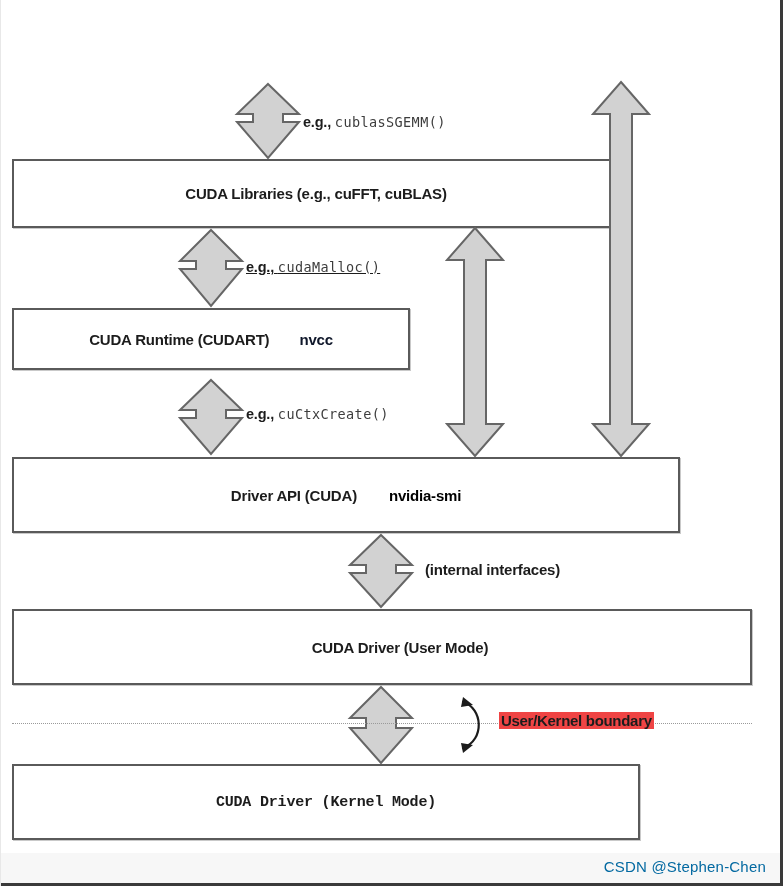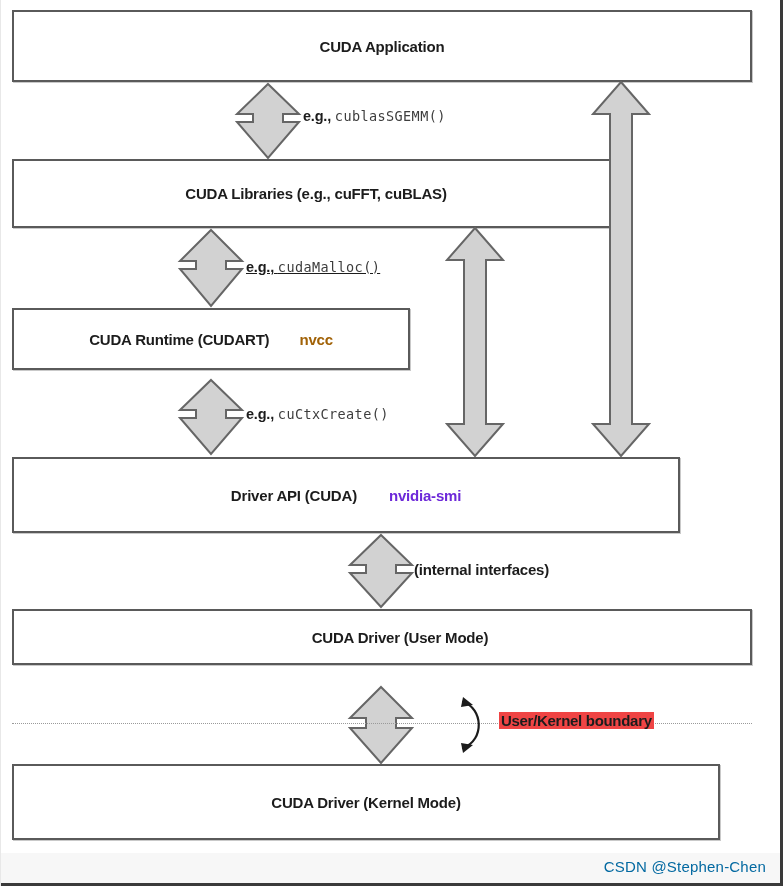--- a/index.html
+++ b/index.html
@@ -115,93 +115,90 @@
     color: #0369a1;
     white-space: nowrap;
     letter-spacing: 0.2px;
   }
 </style>
 </head>
 <body>
 
 <div id="canvas">
 
-  <div class="layer-box" style="left:11px; top:10px; width:740px; height:72px;">
-    <span class="layer-label">CUDA Application</span>
-  </div>
 
   <svg class="arrow" style="left:232px; top:82px;" width="70" height="78" viewBox="0 0 70 78">
     <polygon points="35,2 66,32 50,32 50,40 66,40 35,76 4,40 20,40 20,32 4,32" fill="#D2D2D2" stroke="#666666" stroke-width="2" stroke-linejoin="miter"></polygon>
   </svg>
-  <div class="caption" style="left:302px; top:108px;text-align:center;">
+  <div class="caption" style="left:302px; top:114px;text-align:center;">
     <span class="eg">e.g.,</span>
     <span class="mono">cublasSGEMM()</span>
   </div>
 
   <div class="layer-box" style="left:11px; top:159px; width:608px; height:69px;">
     <span class="layer-label">CUDA Libraries (e.g., cuFFT, cuBLAS)</span>
   </div>
 
   <svg class="arrow" style="left:175px; top:228px;" width="70" height="80" viewBox="0 0 70 80">
     <polygon points="35,2 66,33 50,33 50,41 66,41 35,78 4,41 20,41 20,33 4,33" fill="#D2D2D2" stroke="#666666" stroke-width="2" stroke-linejoin="miter"></polygon>
   </svg>
   <div class="caption" style="left:245px; top:259px;text-decoration:underline;">
     <span class="eg">e.g.,</span>
     <span class="mono">cudaMalloc()</span>
   </div>
 
   <div class="layer-box" style="left:11px; top:308px; width:398px; height:62px;">
     <span class="layer-label">CUDA Runtime (CUDART)</span>
-    <span class="tool-tag" style="color:#a16207; margin-left:30px;">nvcc</span>
+    <span class="tool-tag" style="color:#0f172a; margin-left:30px;">nvcc</span>
   </div>
 
   <svg class="arrow" style="left:175px; top:378px;" width="70" height="78" viewBox="0 0 70 78">
     <polygon points="35,2 66,32 50,32 50,40 66,40 35,76 4,40 20,40 20,32 4,32" fill="#D2D2D2" stroke="#666666" stroke-width="2" stroke-linejoin="miter"></polygon>
   </svg>
   <div class="caption" style="left:245px; top:406px;">
     <span class="eg">e.g.,</span>
     <span class="mono">cuCtxCreate()</span>
   </div>
 
   <svg class="arrow" style="left:443px; top:226px;" width="62" height="232" viewBox="0 0 62 232">
     <polygon points="31,2 59,34 42,34 42,198 59,198 31,230 3,198 20,198 20,34 3,34" fill="#D2D2D2" stroke="#666666" stroke-width="2" stroke-linejoin="miter"></polygon>
   </svg>
 
   <svg class="arrow" style="left:589px; top:80px;" width="62" height="378" viewBox="0 0 62 378">
     <polygon points="31,2 59,34 42,34 42,344 59,344 31,376 3,344 20,344 20,34 3,34" fill="#D2D2D2" stroke="#666666" stroke-width="2" stroke-linejoin="miter"></polygon>
   </svg>
 
   <div class="layer-box" style="left:11px; top:457px; width:668px; height:76px;">
     <span class="layer-label">Driver API (CUDA)</span>
-    <span class="tool-tag" style="color:#6d28d9; margin-left:32px;">nvidia-smi</span>
+    <span class="tool-tag" style="color:#000000; margin-left:32px;">nvidia-smi</span>
   </div>
 
   <svg class="arrow" style="left:345px; top:533px;" width="70" height="76" viewBox="0 0 70 76">
     <polygon points="35,2 66,32 50,32 50,40 66,40 35,74 4,40 20,40 20,32 4,32" fill="#D2D2D2" stroke="#666666" stroke-width="2" stroke-linejoin="miter"></polygon>
   </svg>
-  <div class="caption plain" style="left:413px; top:561px;">(internal interfaces)</div>
-
-  <div class="layer-box" style="left:11px; top:609px; width:740px; height:56px;padding-left:36px;">
+  <div class="caption plain" style="left:424px; top:561px;">(internal interfaces)</div>
+
+  <div class="layer-box" style="left:11px; top:609px; width:740px; height:76px;padding-left:36px;">
     <span class="layer-label">CUDA Driver (User Mode)</span>
   </div>
 
   <svg class="arrow" style="left:345px; top:685px;" width="70" height="80" viewBox="0 0 70 80">
     <polygon points="35,2 66,33 50,33 50,43 66,43 35,78 4,43 20,43 20,33 4,33" fill="#D2D2D2" stroke="#666666" stroke-width="2" stroke-linejoin="miter"></polygon>
   </svg>
 
   <div id="boundary-line"></div>
 
   <svg class="arrow" style="left:452px; top:694px;" width="46" height="62" viewBox="0 0 46 62">
     <path d="M10,8 C30,14 32,46 10,54" fill="none" stroke="#1c1c1c" stroke-width="2.2" stroke-linecap="round"></path>
     <polygon points="10,3 20,11 8,13" fill="#1c1c1c"></polygon>
     <polygon points="10,59 20,51 8,49" fill="#1c1c1c"></polygon>
   </svg>
 
   <div id="boundary-label">User/Kernel boundary</div>
 
-  <div class="layer-box" style="left:11px; top:764px; width:708px; height:76px;">
+  <div class="layer-box" style="left:11px; top:764px; width:628px; height:76px;font-family:Liberation Mono, monospace;">
     <span class="layer-label">CUDA Driver (Kernel Mode)</span>
   </div>
 
   <div id="footer-bar"></div>
   <div id="watermark">CSDN @Stephen-Chen</div>
 
 </div>
 
 </body></html>

